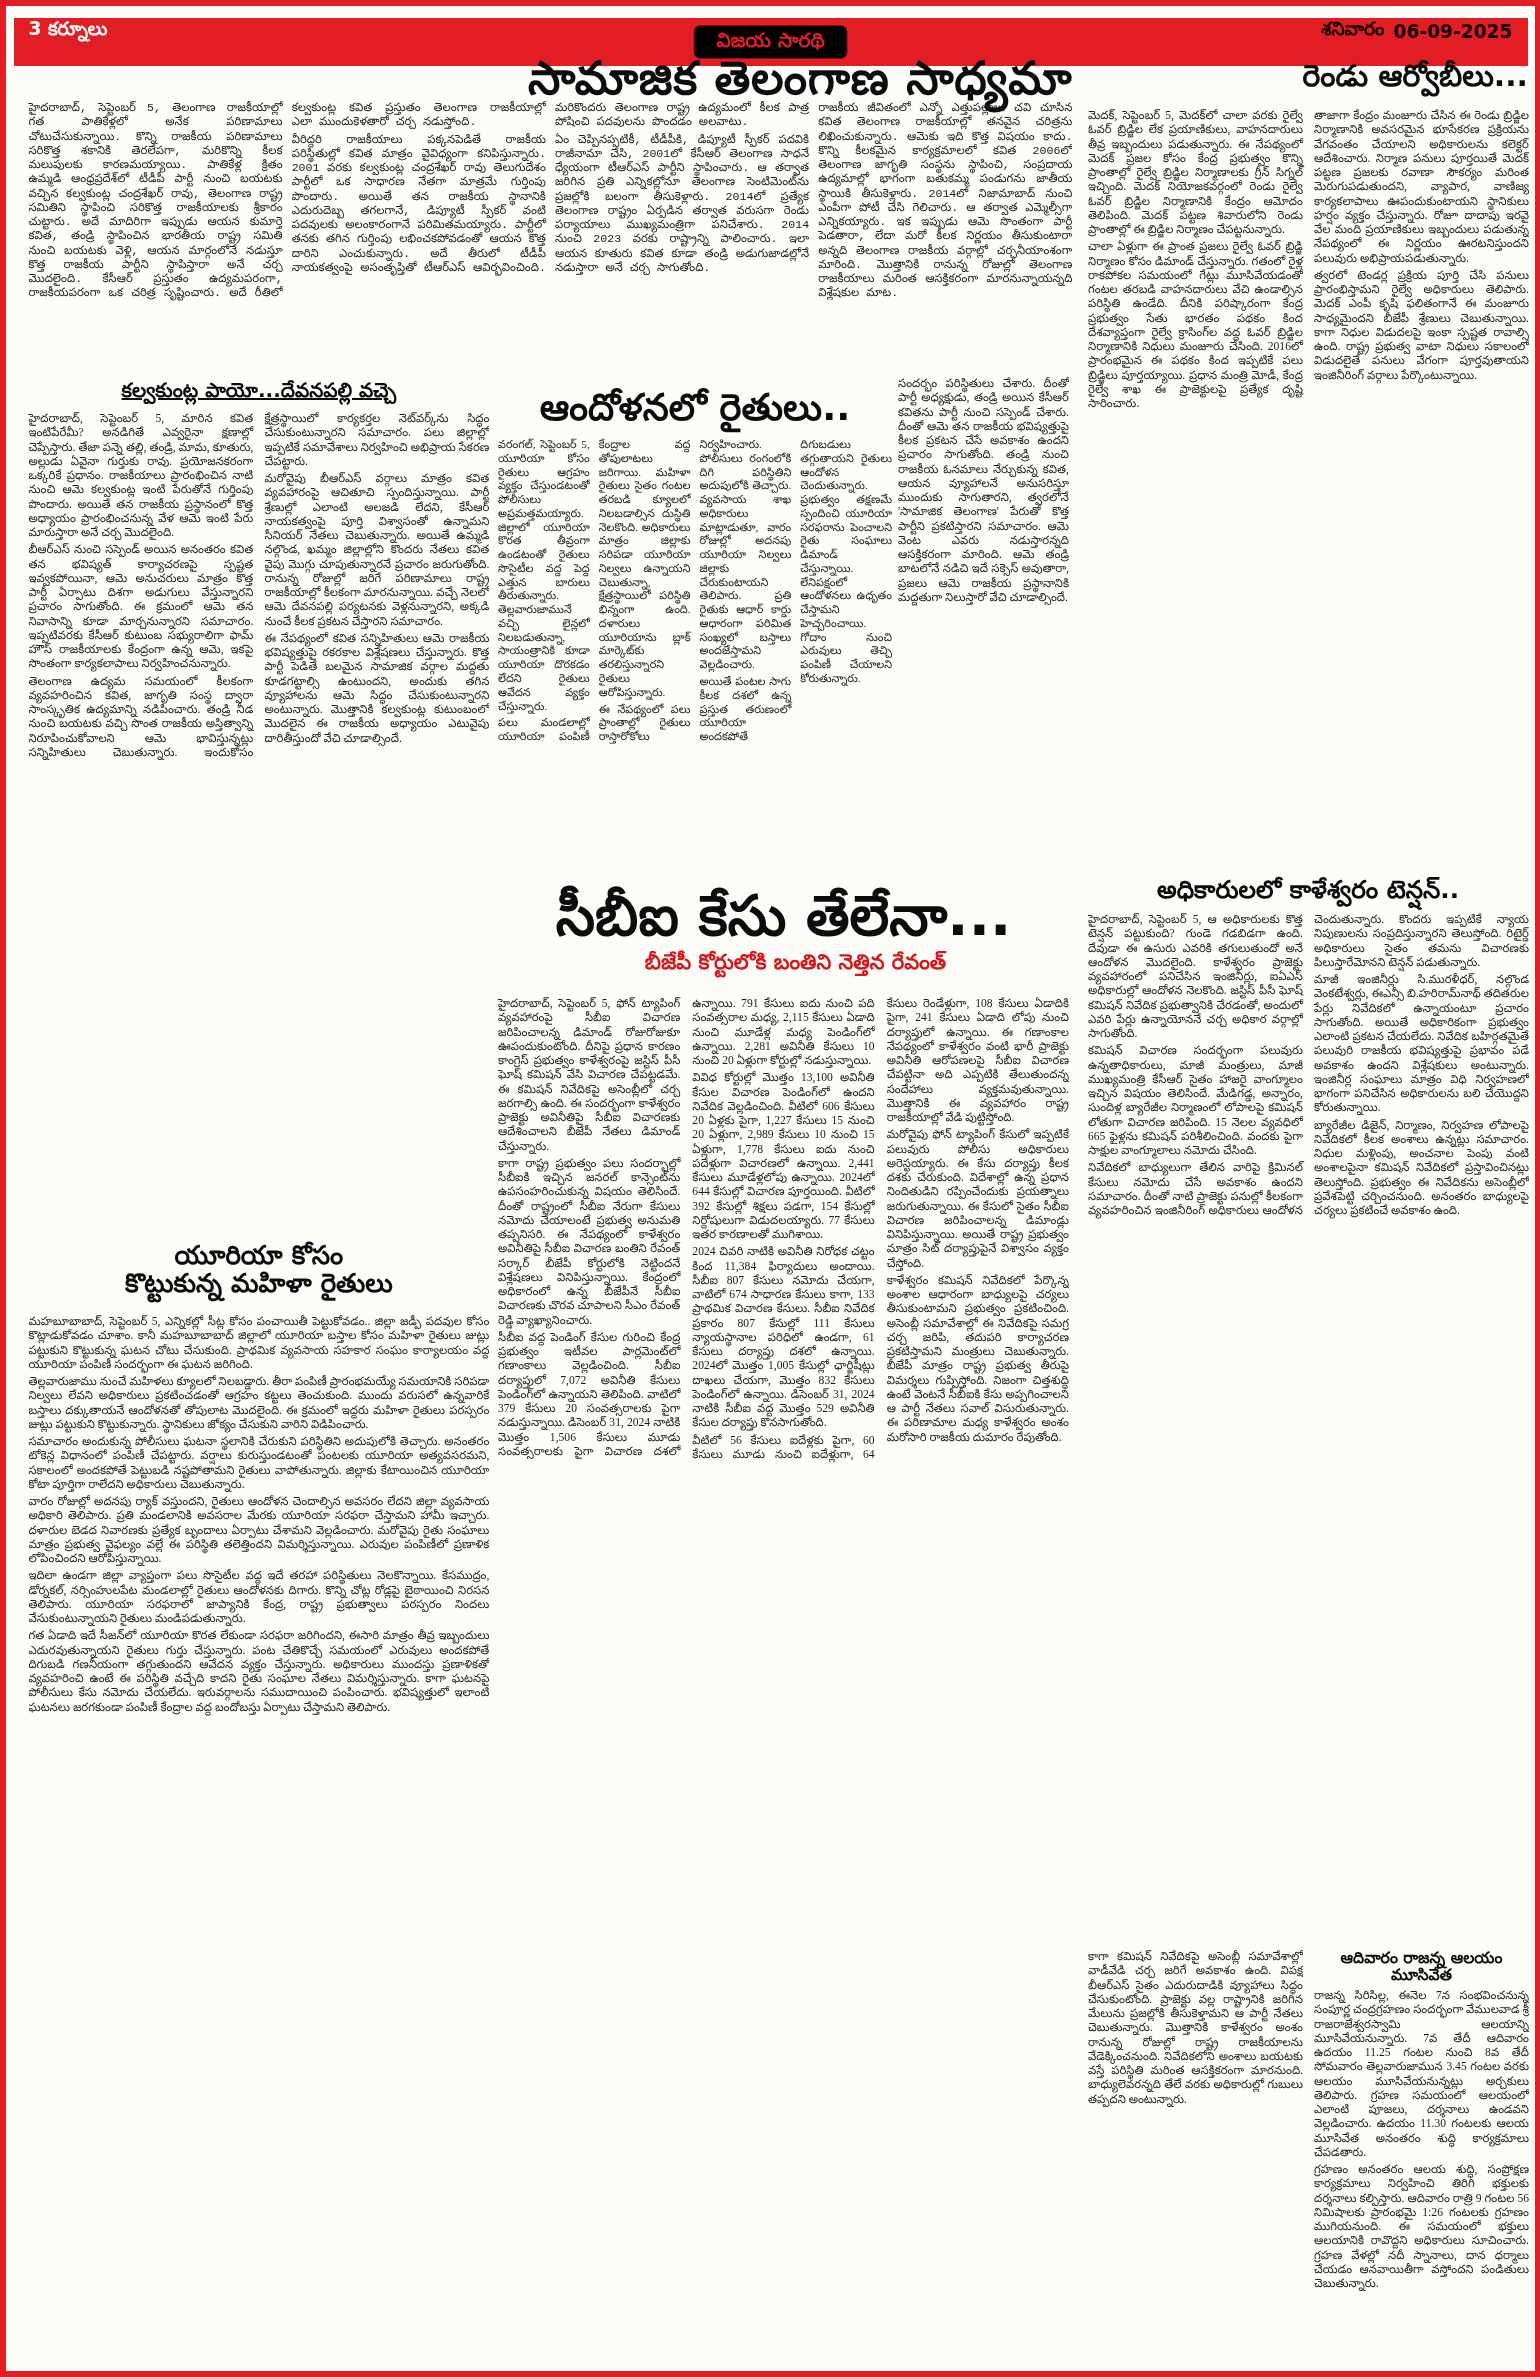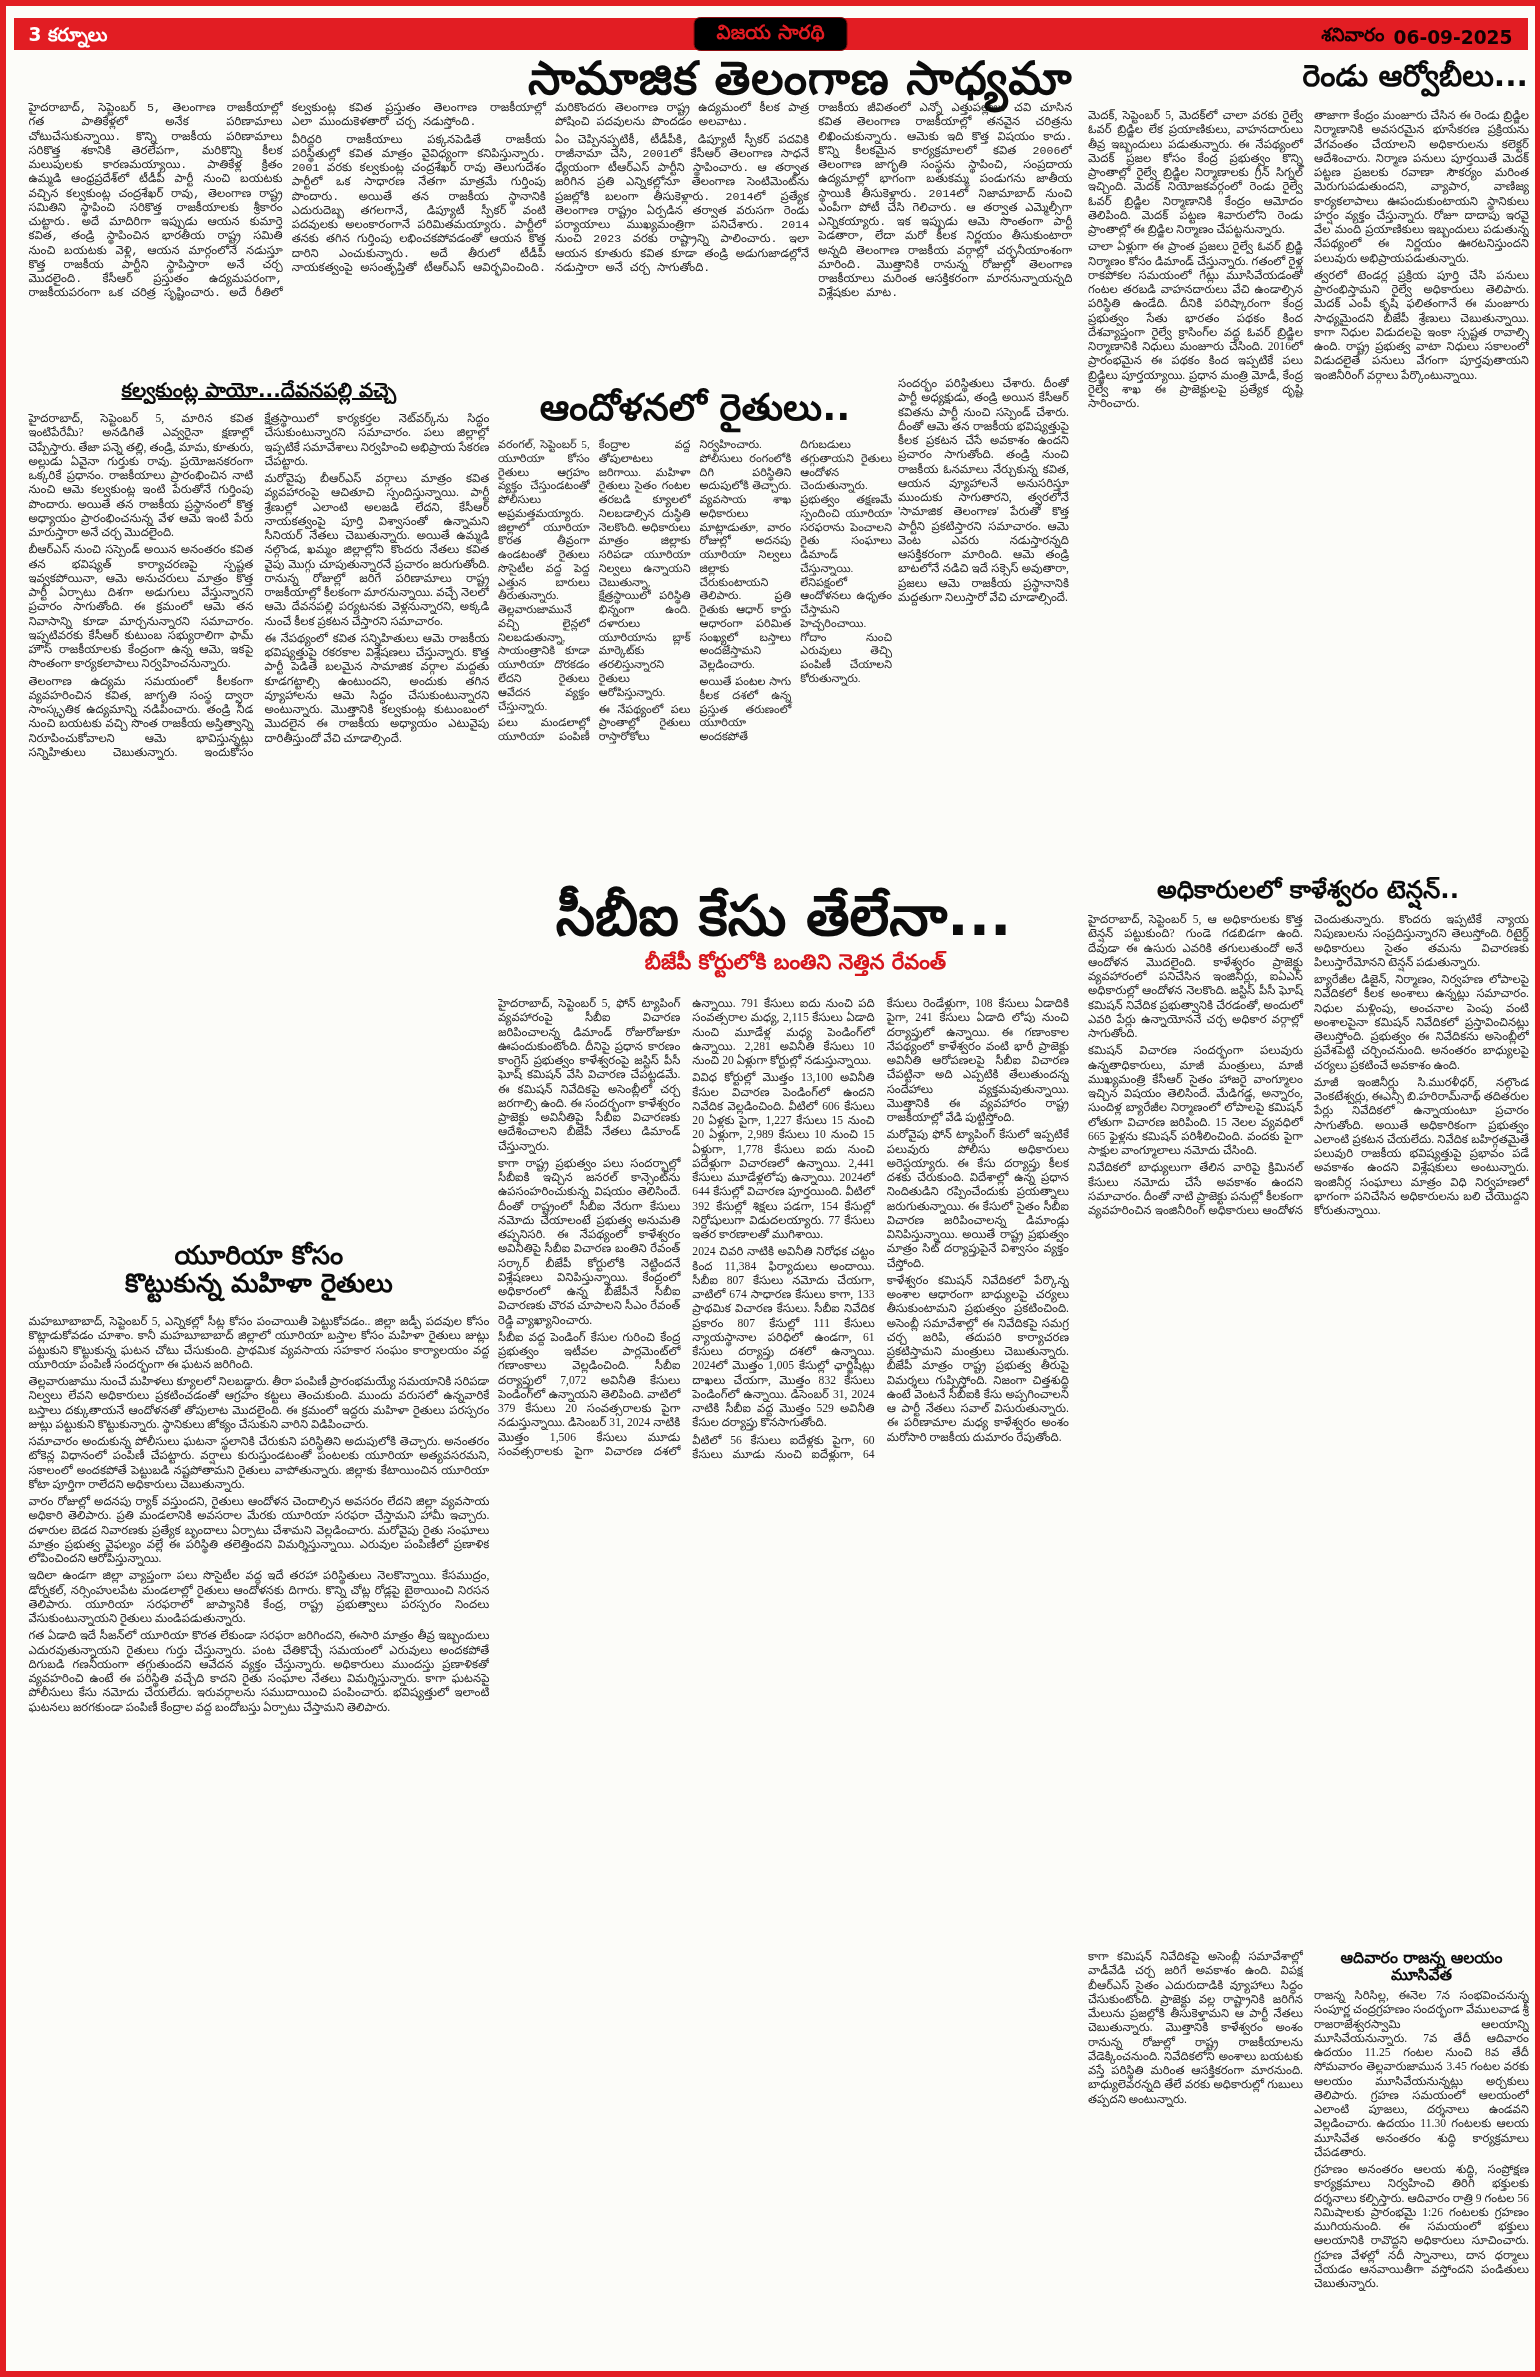--- a/index.html
+++ b/index.html
@@ -4,22 +4,22 @@
 <style>
   * { margin:0; padding:0; box-sizing:border-box; }
   html,body { background:#8a8a8a; }
   #page {
     position:relative; width:1541px; height:2377px; margin:0 auto;
     background:#fcfcf9; border:6.7px solid #e21d23; overflow:hidden;
     font-family:"Liberation Serif", serif;
   }
   .abs { position:absolute; }
   #header-bar {
-    position:absolute; left:7.5px; right:7.5px; top:12px; height:32px;
-    background:#e21d23; display:flex; align-items:flex-end; padding:0 15px;
+    position:absolute; left:7.5px; right:7.5px; top:12px; height:48px;
+    background:#e21d23; display:flex; align-items:flex-start; padding:0 15px;
   }
   #edition {
     color:#ffffff; font-size:18.6px; font-weight:bold;
     font-family:"DejaVu Sans", sans-serif;
   }
   #masthead {
     position:absolute; left:50%; top:50%; transform:translate(-50%,-50%);
     background:#000000; color:#e21d23; font-weight:bold; font-size:20px;
     font-family:"DejaVu Sans", sans-serif;
     padding:1.5px 22.4px; border-radius:6.7px; border:1.5px solid #8d0d10;
@@ -121,22 +121,22 @@
       <p>వారం రోజుల్లో అదనపు ర్యాక్ వస్తుందని, రైతులు ఆందోళన చెందాల్సిన అవసరం లేదని జిల్లా వ్యవసాయ అధికారి తెలిపారు. ప్రతి మండలానికి అవసరాల మేరకు యూరియా సరఫరా చేస్తామని హామీ ఇచ్చారు. దళారుల బెడద నివారణకు ప్రత్యేక బృందాలు ఏర్పాటు చేశామని వెల్లడించారు. మరోవైపు రైతు సంఘాలు మాత్రం ప్రభుత్వ వైఫల్యం వల్లే ఈ పరిస్థితి తలెత్తిందని విమర్శిస్తున్నాయి. ఎరువుల పంపిణీలో ప్రణాళిక లోపించిందని ఆరోపిస్తున్నాయి.</p>
       <p>ఇదిలా ఉండగా జిల్లా వ్యాప్తంగా పలు సొసైటీల వద్ద ఇదే తరహా పరిస్థితులు నెలకొన్నాయి. కేసముద్రం, డోర్నకల్, నర్సింహులపేట మండలాల్లో రైతులు ఆందోళనకు దిగారు. కొన్ని చోట్ల రోడ్లపై బైఠాయించి నిరసన తెలిపారు. యూరియా సరఫరాలో జాప్యానికి కేంద్ర, రాష్ట్ర ప్రభుత్వాలు పరస్పరం నిందలు వేసుకుంటున్నాయని రైతులు మండిపడుతున్నారు.</p>
       <p>గత ఏడాది ఇదే సీజన్‌లో యూరియా కొరత లేకుండా సరఫరా జరిగిందని, ఈసారి మాత్రం తీవ్ర ఇబ్బందులు ఎదురవుతున్నాయని రైతులు గుర్తు చేస్తున్నారు. పంట చేతికొచ్చే సమయంలో ఎరువులు అందకపోతే దిగుబడి గణనీయంగా తగ్గుతుందని ఆవేదన వ్యక్తం చేస్తున్నారు. అధికారులు ముందస్తు ప్రణాళికతో వ్యవహరించి ఉంటే ఈ పరిస్థితి వచ్చేది కాదని రైతు సంఘాల నేతలు విమర్శిస్తున్నారు. కాగా ఘటనపై పోలీసులు కేసు నమోదు చేయలేదు. ఇరువర్గాలను సముదాయించి పంపించారు. భవిష్యత్తులో ఇలాంటి ఘటనలు జరగకుండా పంపిణీ కేంద్రాల వద్ద బందోబస్తు ఏర్పాటు చేస్తామని తెలిపారు.</p>
     </div>
 
   <div class="abs headline centered" style="left:1082px; top:871px; width:440px; font-size:24.6px;">అధికారులలో కాళేశ్వరం టెన్షన్..</div>
   <div class="abs body-text cols-2" style="left:1082px; top:907px; width:441px; height:1032px;">
       <p>హైదరాబాద్, సెప్టెంబర్ 5, ఆ అధికారులకు కొత్త టెన్షన్ పట్టుకుంది? గుండె గడబిడగా ఉంది. దేవుడా ఈ ఉసురు ఎవరికి తగులుతుందో అనే ఆందోళన మొదలైంది. కాళేశ్వరం ప్రాజెక్టు వ్యవహారంలో పనిచేసిన ఇంజినీర్లు, ఐఏఎస్ అధికారుల్లో ఆందోళన నెలకొంది. జస్టిస్ పీసీ ఘోష్ కమిషన్ నివేదిక ప్రభుత్వానికి చేరడంతో, అందులో ఎవరి పేర్లు ఉన్నాయోననే చర్చ అధికార వర్గాల్లో సాగుతోంది.</p>
       <p>కమిషన్ విచారణ సందర్భంగా పలువురు ఉన్నతాధికారులు, మాజీ మంత్రులు, మాజీ ముఖ్యమంత్రి కేసీఆర్ సైతం హాజరై వాంగ్మూలం ఇచ్చిన విషయం తెలిసిందే. మేడిగడ్డ, అన్నారం, సుందిళ్ల బ్యారేజీల నిర్మాణంలో లోపాలపై కమిషన్ లోతుగా విచారణ జరిపింది. 15 నెలల వ్యవధిలో 665 ఫైళ్లను కమిషన్ పరిశీలించింది. వందకు పైగా సాక్షుల వాంగ్మూలాలు నమోదు చేసింది.</p>
       <p>నివేదికలో బాధ్యులుగా తేలిన వారిపై క్రిమినల్ కేసులు నమోదు చేసే అవకాశం ఉందని సమాచారం. దీంతో నాటి ప్రాజెక్టు పనుల్లో కీలకంగా వ్యవహరించిన ఇంజినీరింగ్ అధికారులు ఆందోళన చెందుతున్నారు. కొందరు ఇప్పటికే న్యాయ నిపుణులను సంప్రదిస్తున్నారని తెలుస్తోంది. రిటైర్డ్ అధికారులు సైతం తమను విచారణకు పిలుస్తారేమోనని టెన్షన్ పడుతున్నారు.</p>
+      <p>మాజీ ఇంజినీర్లు సి.మురళీధర్, నల్గొండ వెంకటేశ్వర్లు, ఈఎన్సీ బి.హరిరామ్‌నాథ్ తదితరుల పేర్లు నివేదికలో ఉన్నాయంటూ ప్రచారం సాగుతోంది. అయితే అధికారికంగా ప్రభుత్వం ఎలాంటి ప్రకటన చేయలేదు. నివేదిక బహిర్గతమైతే పలువురి రాజకీయ భవిష్యత్తుపై ప్రభావం పడే అవకాశం ఉందని విశ్లేషకులు అంటున్నారు. ఇంజినీర్ల సంఘాలు మాత్రం విధి నిర్వహణలో భాగంగా పనిచేసిన అధికారులను బలి చేయొద్దని కోరుతున్నాయి.</p>
       <p>బ్యారేజీల డిజైన్, నిర్మాణం, నిర్వహణ లోపాలపై నివేదికలో కీలక అంశాలు ఉన్నట్లు సమాచారం. నిధుల మళ్లింపు, అంచనాల పెంపు వంటి అంశాలపైనా కమిషన్ నివేదికలో ప్రస్తావించినట్లు తెలుస్తోంది. ప్రభుత్వం ఈ నివేదికను అసెంబ్లీలో ప్రవేశపెట్టి చర్చించనుంది. అనంతరం బాధ్యులపై చర్యలు ప్రకటించే అవకాశం ఉంది.</p>
-      <p>మాజీ ఇంజినీర్లు సి.మురళీధర్, నల్గొండ వెంకటేశ్వర్లు, ఈఎన్సీ బి.హరిరామ్‌నాథ్ తదితరుల పేర్లు నివేదికలో ఉన్నాయంటూ ప్రచారం సాగుతోంది. అయితే అధికారికంగా ప్రభుత్వం ఎలాంటి ప్రకటన చేయలేదు. నివేదిక బహిర్గతమైతే పలువురి రాజకీయ భవిష్యత్తుపై ప్రభావం పడే అవకాశం ఉందని విశ్లేషకులు అంటున్నారు. ఇంజినీర్ల సంఘాలు మాత్రం విధి నిర్వహణలో భాగంగా పనిచేసిన అధికారులను బలి చేయొద్దని కోరుతున్నాయి.</p>
     </div>
   <div class="abs body-text" style="left:1082px; top:1944px; width:215px; height:401px;">
       <p>కాగా కమిషన్ నివేదికపై అసెంబ్లీ సమావేశాల్లో వాడీవేడి చర్చ జరిగే అవకాశం ఉంది. విపక్ష బీఆర్ఎస్ సైతం ఎదురుదాడికి వ్యూహాలు సిద్ధం చేసుకుంటోంది. ప్రాజెక్టు వల్ల రాష్ట్రానికి జరిగిన మేలును ప్రజల్లోకి తీసుకెళ్తామని ఆ పార్టీ నేతలు చెబుతున్నారు. మొత్తానికి కాళేశ్వరం అంశం రానున్న రోజుల్లో రాష్ట్ర రాజకీయాలను వేడెక్కించనుంది. నివేదికలోని అంశాలు బయటకు వస్తే పరిస్థితి మరింత ఆసక్తికరంగా మారనుంది. బాధ్యులెవరన్నది తేలే వరకు అధికారుల్లో గుబులు తప్పదని అంటున్నారు.</p>
     </div>
 
   <div class="abs headline centered" style="left:1308px; top:1944px; width:215px; font-size:15.7px;">ఆదివారం రాజన్న ఆలయం మూసివేత</div>
   <div class="abs body-text" style="left:1308px; top:1983px; width:215px; height:362px;">
       <p>రాజన్న సిరిసిల్ల, ఈనెల 7న సంభవించనున్న సంపూర్ణ చంద్రగ్రహణం సందర్భంగా వేములవాడ శ్రీ రాజరాజేశ్వరస్వామి ఆలయాన్ని మూసివేయనున్నారు. 7వ తేదీ ఆదివారం ఉదయం 11.25 గంటల నుంచి 8వ తేదీ సోమవారం తెల్లవారుజామున 3.45 గంటల వరకు ఆలయం మూసివేయనున్నట్లు అర్చకులు తెలిపారు. గ్రహణ సమయంలో ఆలయంలో ఎలాంటి పూజలు, దర్శనాలు ఉండవని వెల్లడించారు. ఉదయం 11.30 గంటలకు ఆలయ మూసివేత అనంతరం శుద్ధి కార్యక్రమాలు చేపడతారు.</p>
       <p>గ్రహణం అనంతరం ఆలయ శుద్ధి, సంప్రోక్షణ కార్యక్రమాలు నిర్వహించి తిరిగి భక్తులకు దర్శనాలు కల్పిస్తారు. ఆదివారం రాత్రి 9 గంటల 56 నిమిషాలకు ప్రారంభమై 1:26 గంటలకు గ్రహణం ముగియనుంది. ఈ సమయంలో భక్తులు ఆలయానికి రావొద్దని అధికారులు సూచించారు. గ్రహణ వేళల్లో నదీ స్నానాలు, దాన ధర్మాలు చేయడం ఆనవాయితీగా వస్తోందని పండితులు చెబుతున్నారు.</p>
     </div>

